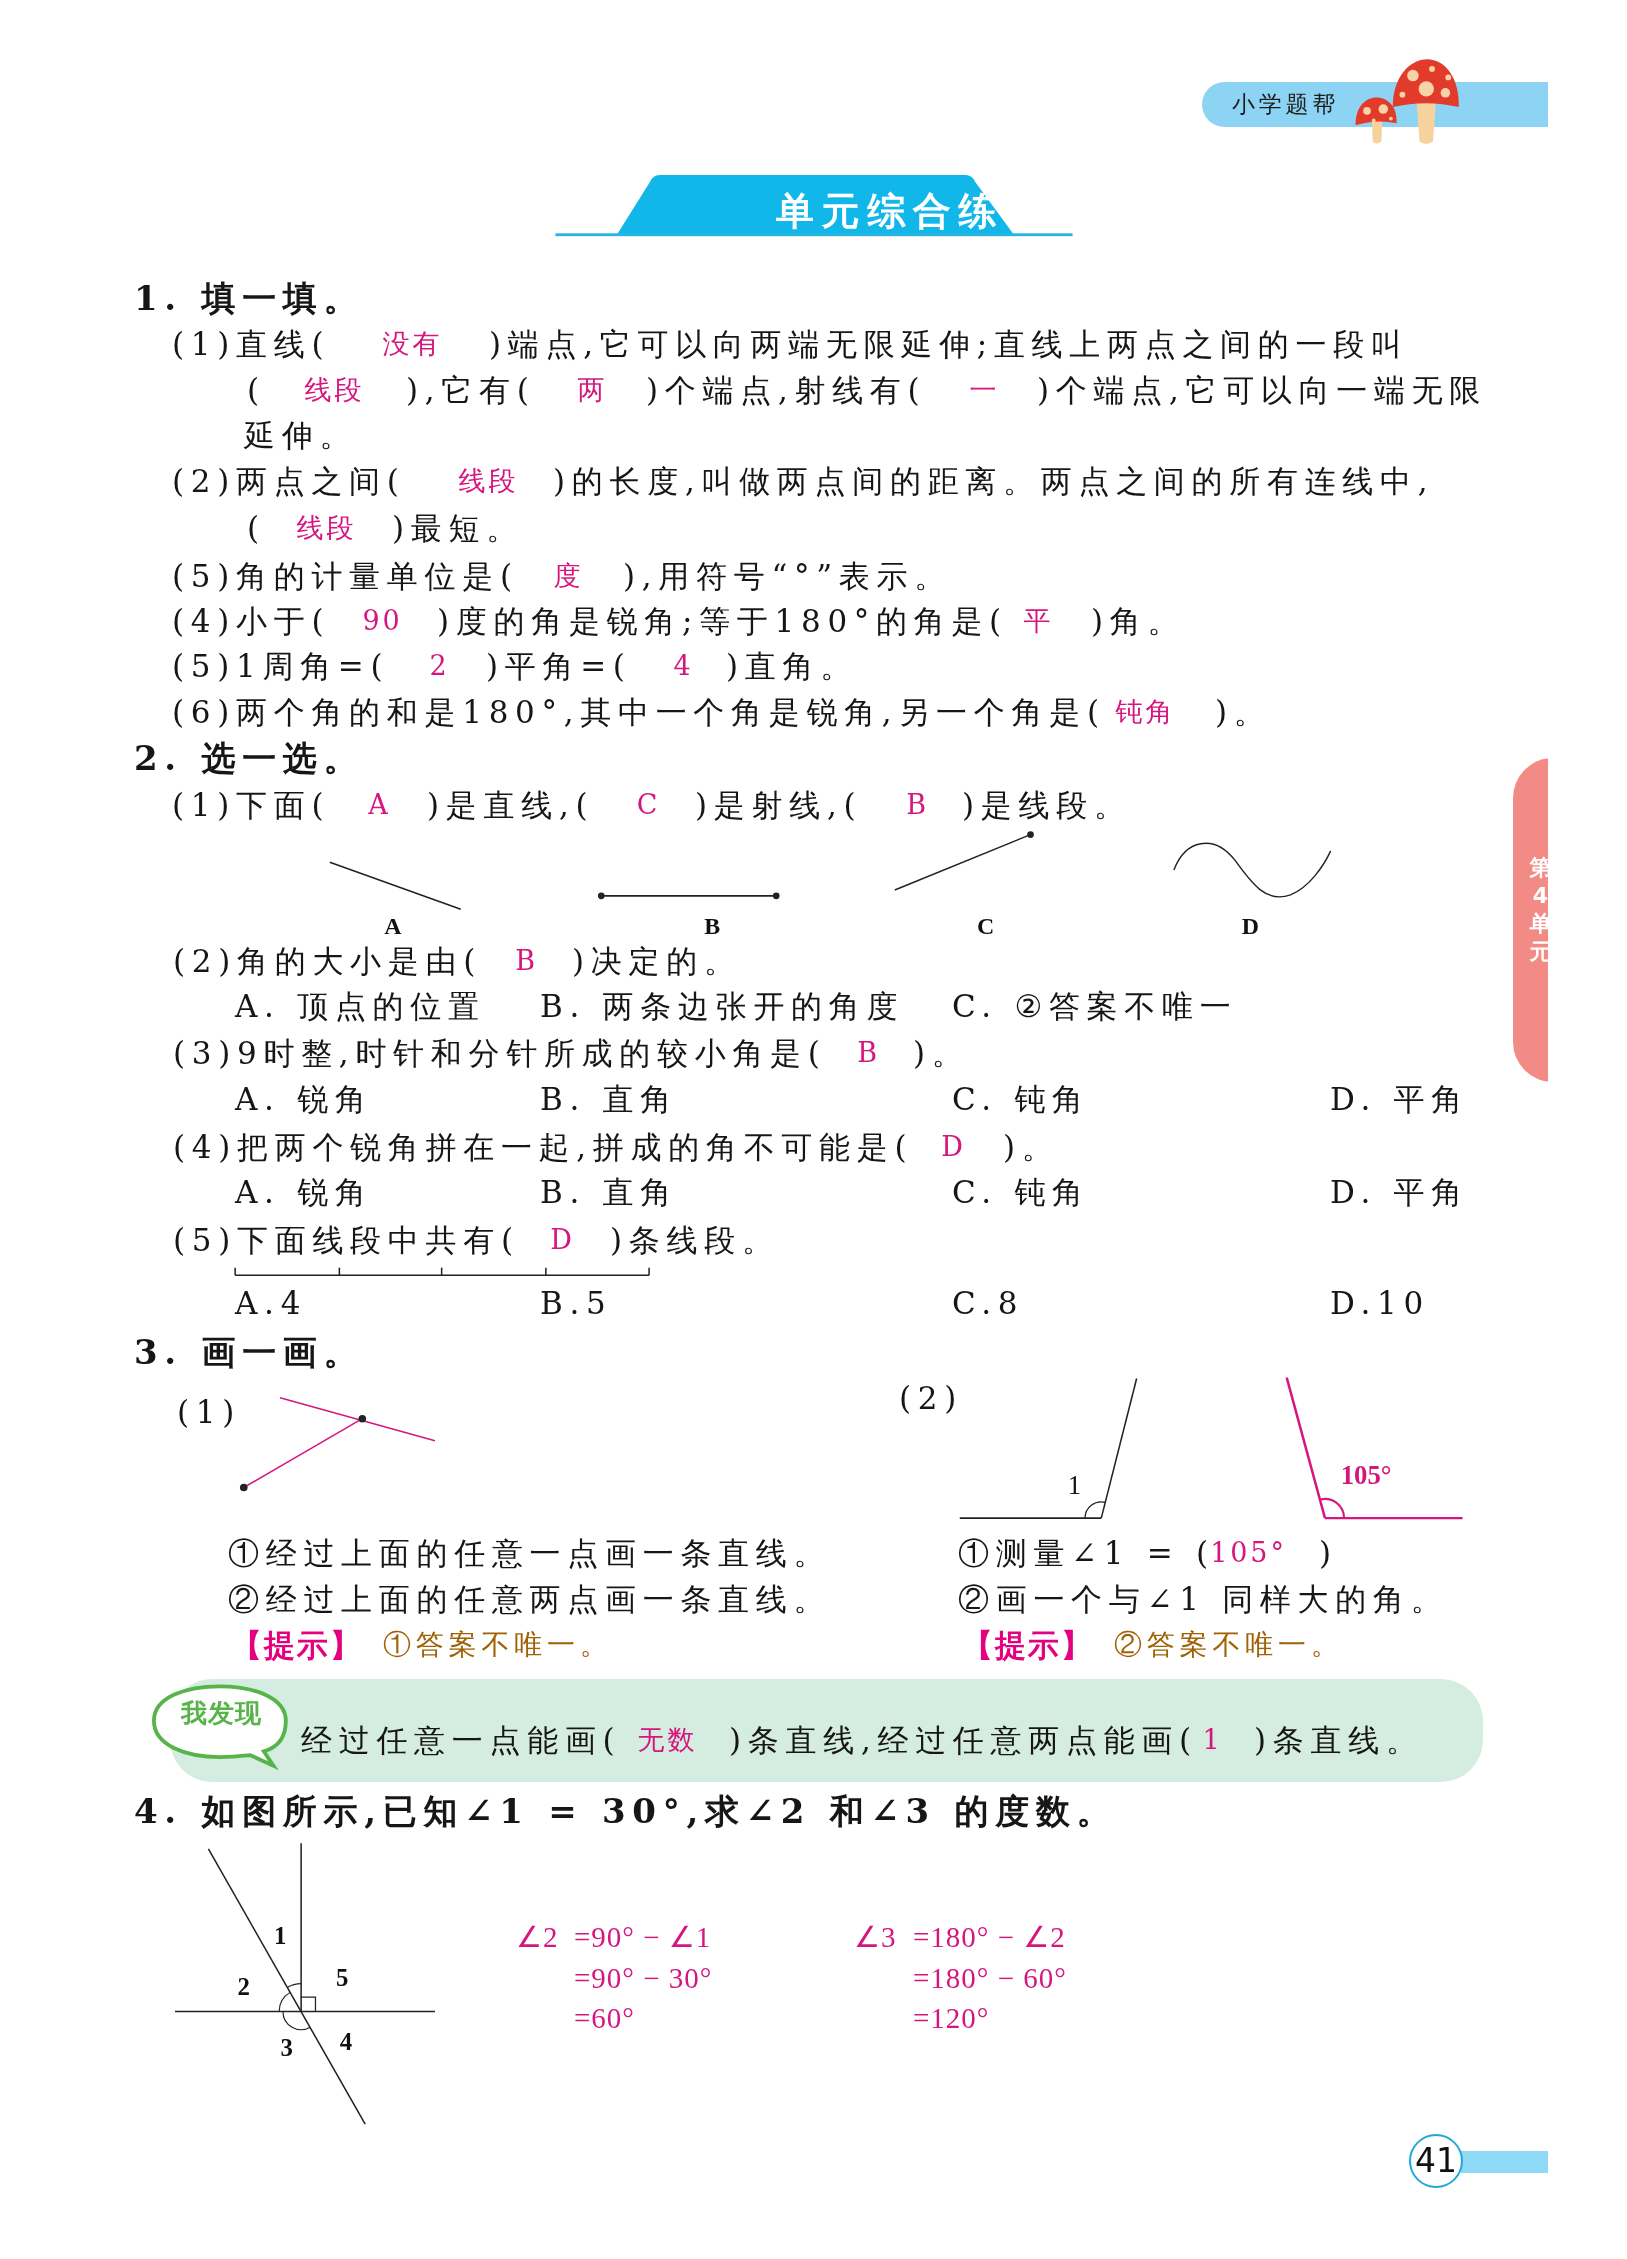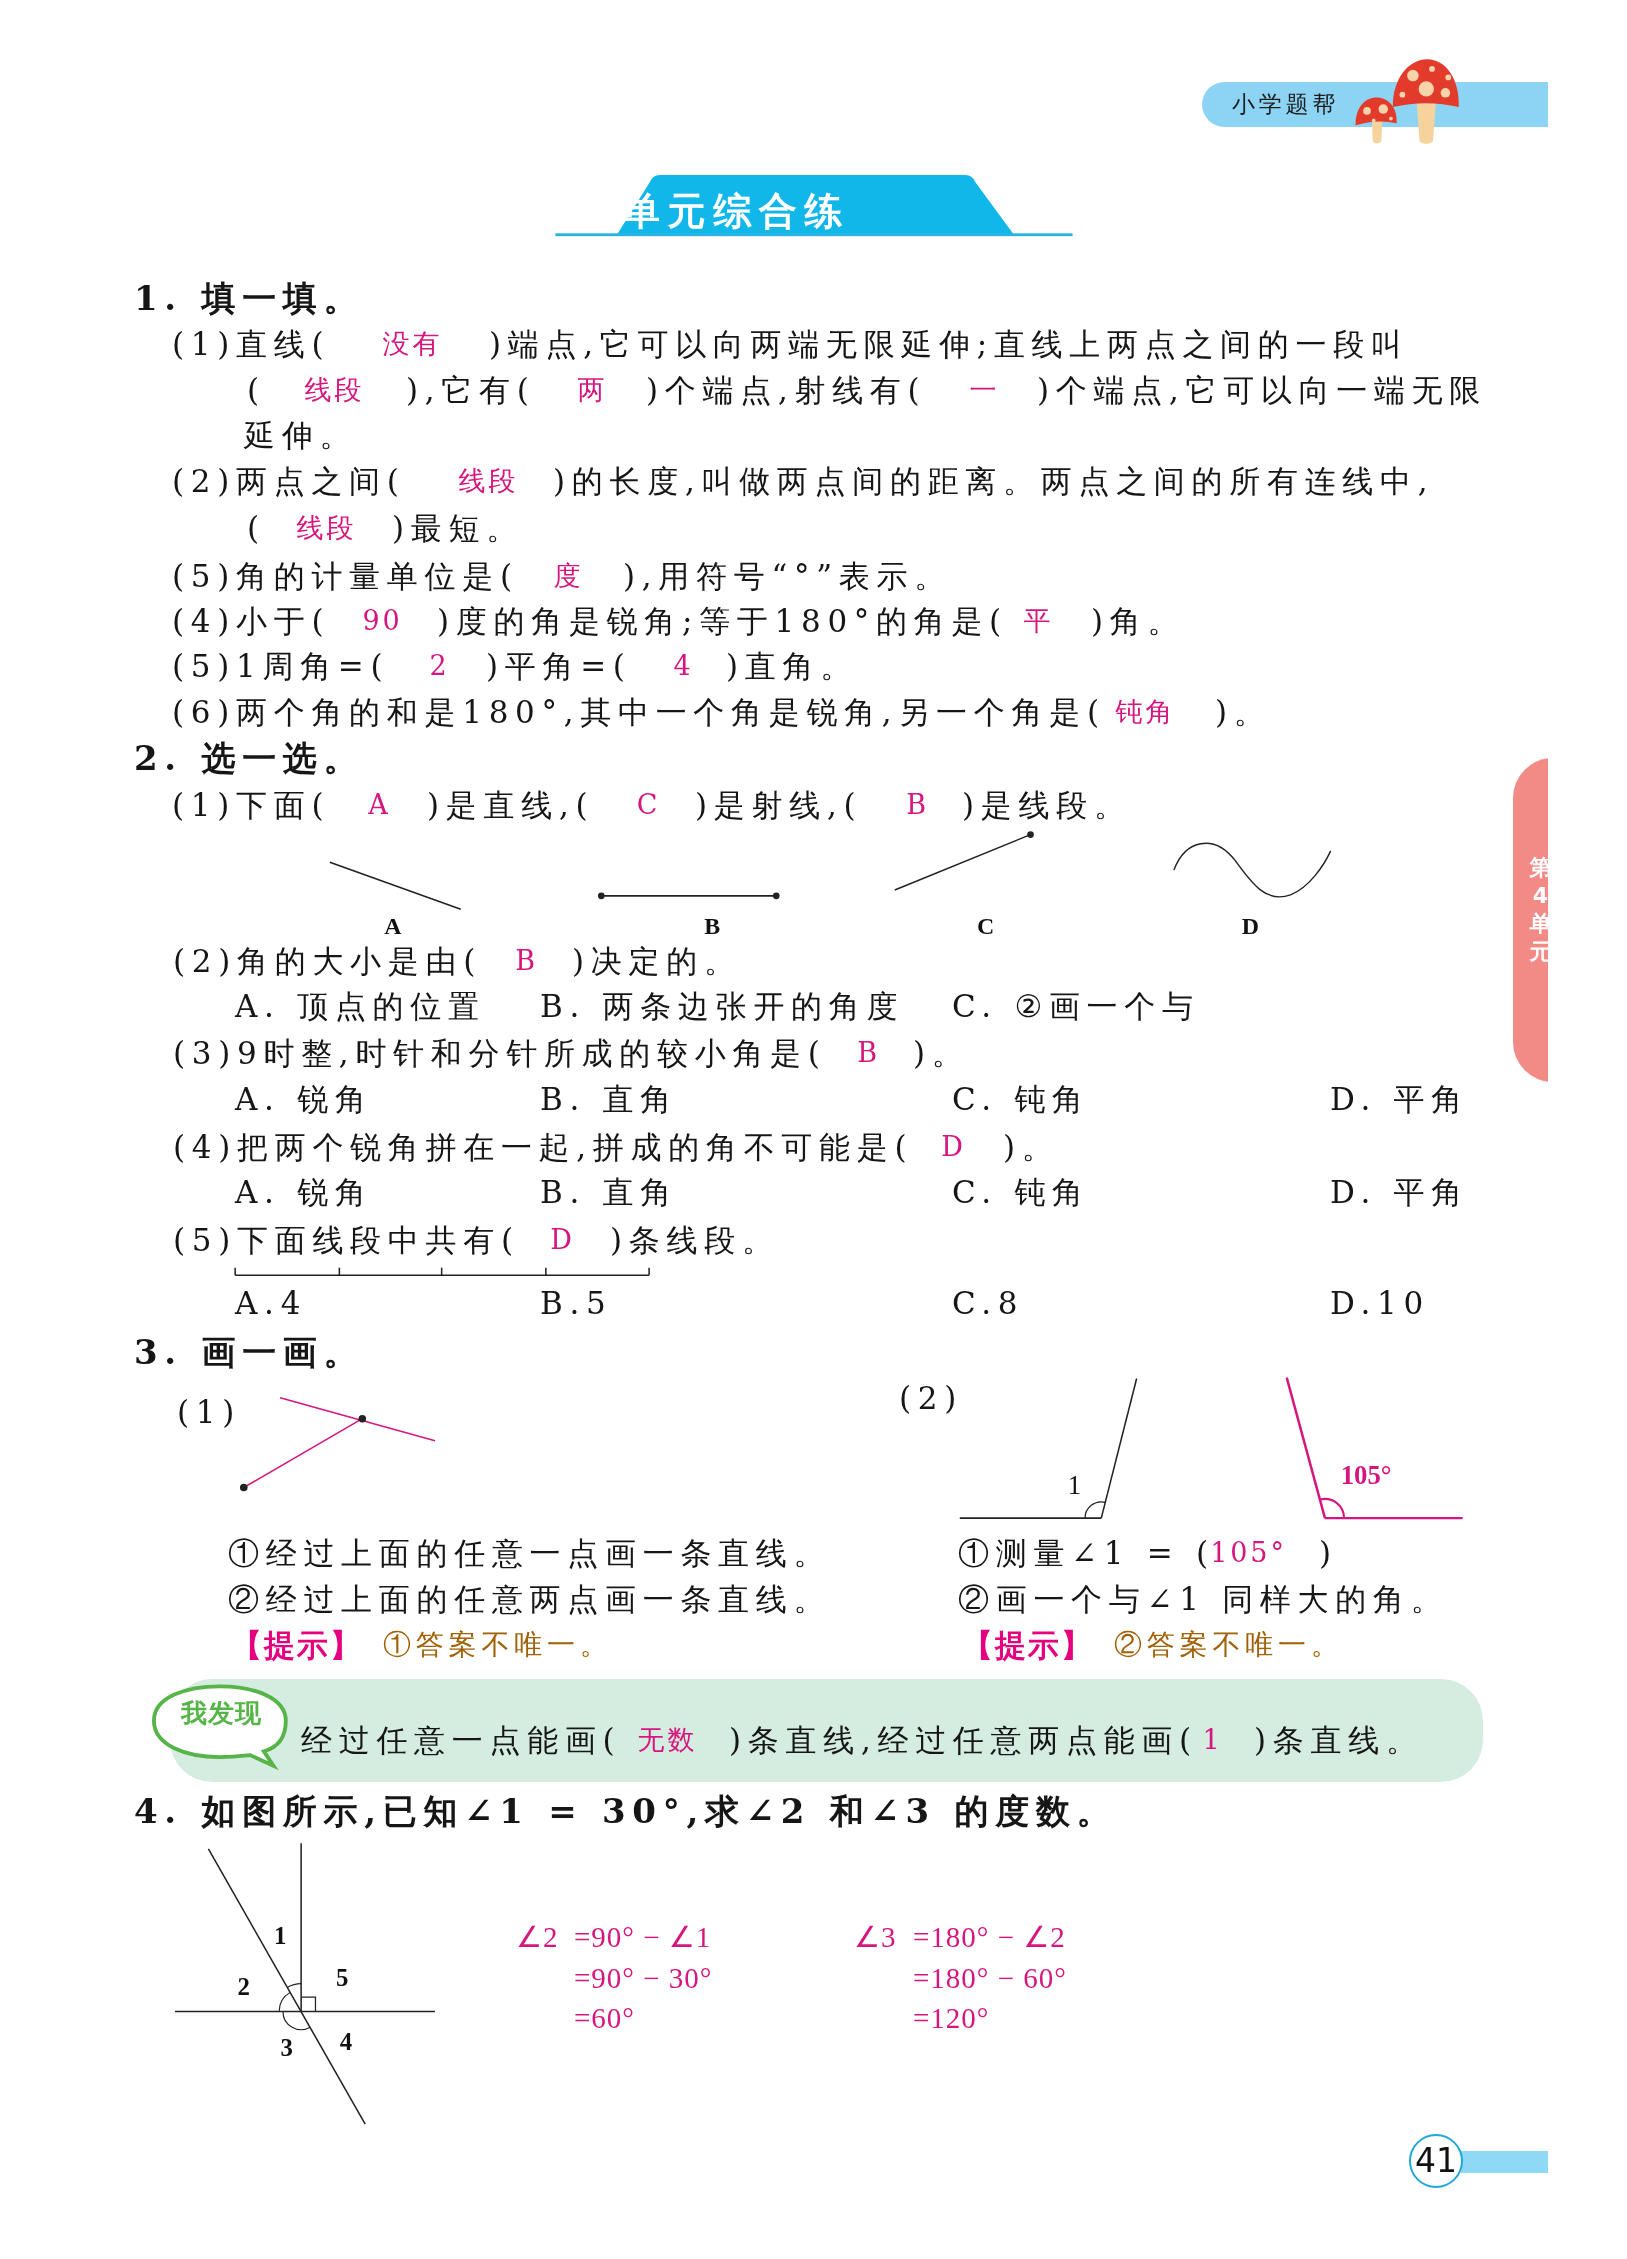--- a/index.html
+++ b/index.html
@@ -12,21 +12,21 @@
   .ln > span.hd { font-size:34px;font-weight:bold; }
   .ln > span.hint-label { color:#e4007f; font-weight:bold; letter-spacing:1.9px; }
   .ln > span.hint { color:#a16207; font-size:28px; letter-spacing:4.8px; }
   .ln > span.formula { color:#d6167f; font-family:"Liberation Serif",serif; font-size:29px; letter-spacing:1px; }
 
   .header-pill { position:absolute; left:1202px; top:82px; width:440px; height:45px; background:#8dd4f4;
                  border-radius:23px 0 0 23px; z-index:0; }
   .header-brand { position:absolute; left:30px; top:0; line-height:45px; font-family:"DejaVu Sans",sans-serif;
                   font-size:23px; letter-spacing:3.8px; color:#1c1c1c; }
 
-  .title-text { position:absolute; left:622px; top:187px; width:382px; text-align:left; z-index:2;
+  .title-text { position:absolute; left:622px; top:187px; width:382px; text-align:right; z-index:2;
                 font-family:"DejaVu Sans",sans-serif; font-weight:bold; font-size:38px; letter-spacing:7.6px;
                 color:#ffffff; line-height:48px; }
 
   .side-tab { position:absolute; left:1513px; top:758px; width:115px; height:324px; background:#f28b86;
               border-radius:40px 0 0 40px; z-index:0; }
   .side-tab-text { position:absolute; left:0; top:96px; width:55px; text-align:center;
                    font-family:"DejaVu Sans",sans-serif; font-weight:bold; color:#ffffff; font-size:22px; line-height:28px; }
   .side-tab-text span { display:block; }
 
   .discover-box { position:absolute; left:170px; top:1679px; width:1313px; height:103px; background:#d5ece0;
@@ -233,21 +233,21 @@
   </div>
 
   <div class="ln" style="top:942px">
     <span style="left:173px">(2)角的大小是由(</span>
     <span class="ans" style="left:469px">B</span>
     <span style="left:572px">)决定的。</span>
   </div>
   <div class="ln" style="top:987px">
     <span style="left:235px">A. 顶点的位置</span>
     <span style="left:540px">B. 两条边张开的角度</span>
-    <span style="left:952px">C. ②画一个与</span>
+    <span style="left:952px">C. ②答案不唯一</span>
   </div>
 
   <div class="ln" style="top:1034px">
     <span style="left:173px">(3)9时整,时针和分针所成的较小角是(</span>
     <span class="ans" style="left:811px">B</span>
     <span style="left:913px">)。</span>
   </div>
   <div class="ln" style="top:1080px">
     <span style="left:235px">A. 锐角</span>
     <span style="left:540px">B. 直角</span>

